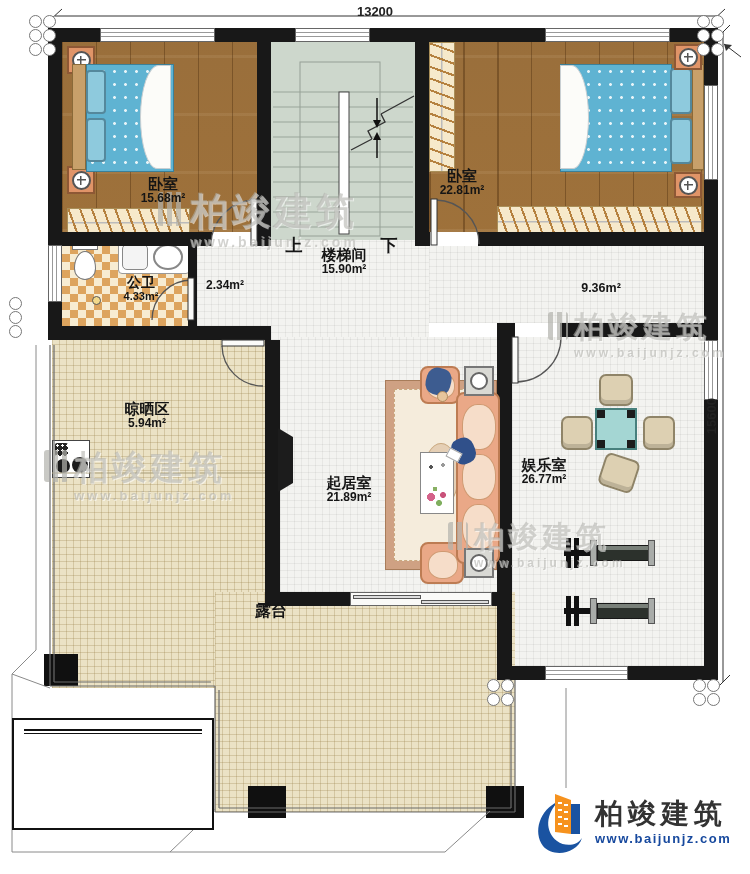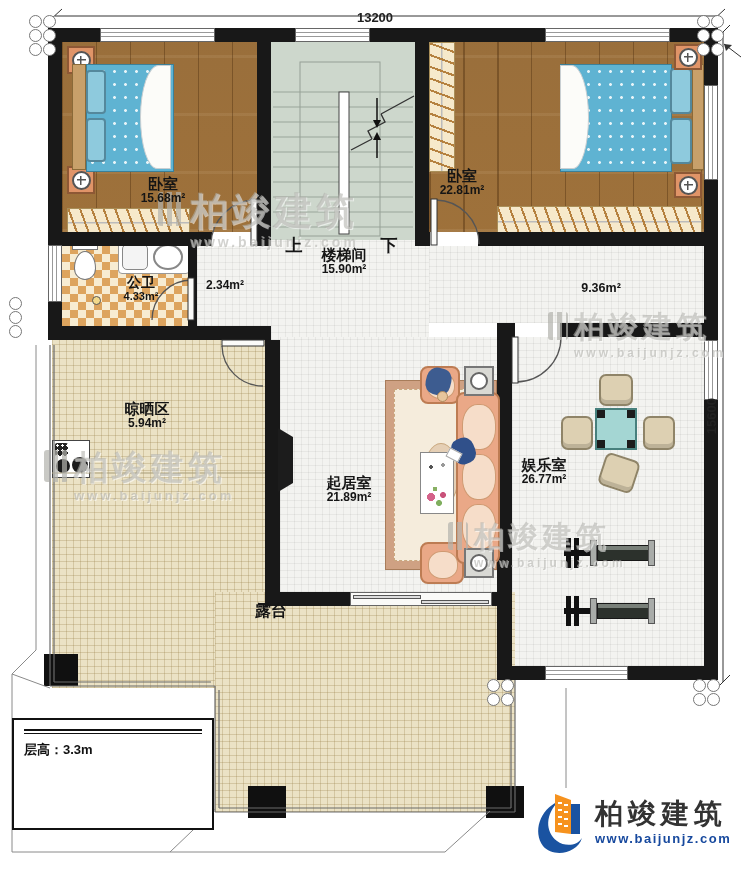--- a/index.html
+++ b/index.html
@@ -343,21 +343,21 @@
   <div class="rlabel" style="left:349px;top:474px;">
     <div class="nm">起居室</div>
     <div class="ar">21.89m²</div>
   </div>
   <div class="rlabel" style="left:544px;top:456px;">
     <div class="nm">娱乐室</div>
     <div class="ar">26.77m²</div>
   </div>
   <div class="rlabel" style="left:271px;top:602px;font-size:16px;">露台</div>
 
-  <div class="dim" style="left:375px;top:10px;transform:translateX(-50%);">13200</div>
+  <div class="dim" style="left:375px;top:4px;transform:translateX(-50%);">13200</div>
   <div class="dim" style="left:704px;top:398px;writing-mode:vertical-rl;transform:rotate(180deg);">15600</div>
 
   <div class="dots" style="left:28px;top:14px;">
     <i></i>
       <i></i>
       <i></i>
       <i></i>
       <i></i>
       <i></i>
   </div>
@@ -382,21 +382,20 @@
   </div>
   <div class="dots" style="left:692px;top:678px;">
     <i></i>
       <i></i>
       <i></i>
       <i></i>
   </div>
 
   <div id="titlebox">
     <div class="dl"></div>
-    <div class="t3">层高：3.3m</div>
   </div>
 
   <div id="logo">
     <svg width="54" height="70" viewBox="0 0 54 70">
       <path d="M10 58 C0 44 6 22 26 13 C12 26 12 44 24 53 C32 59 44 58 49 50 C44 66 20 70 10 58 Z" fill="#1a53a1"></path>
       <polygon points="22,6 38,12 38,46 22,44" fill="#f6921e"></polygon>
       <rect x="38" y="16" width="9" height="30" fill="#1a53a1"></rect>
       <g fill="#fff">
         <rect x="25" y="14" width="4" height="2"></rect>
           <rect x="31" y="16" width="4" height="2"></rect>

